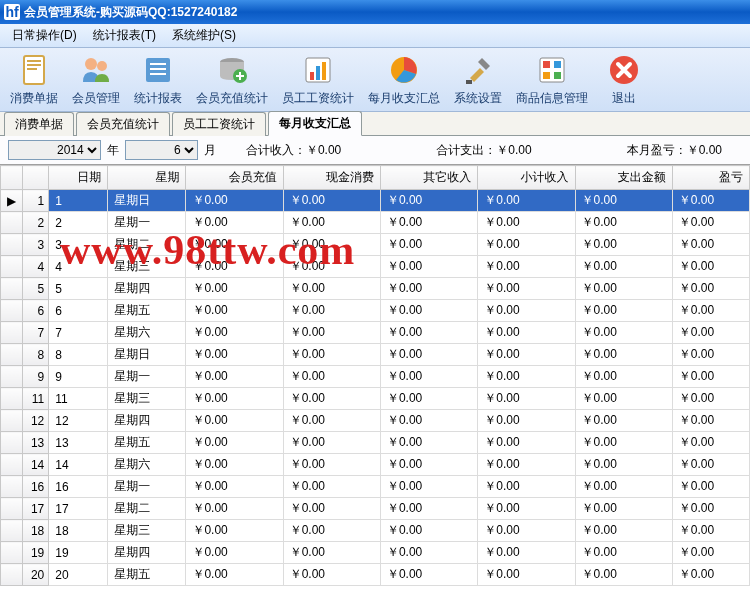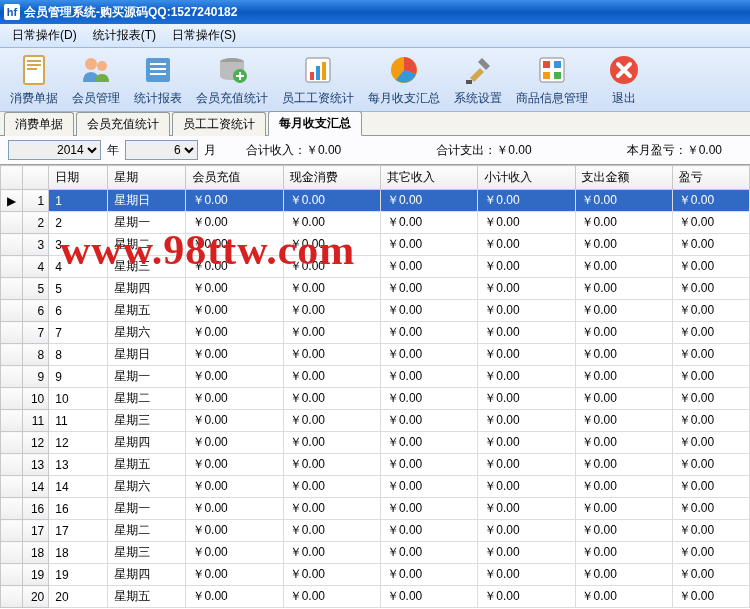--- a/index.html
+++ b/index.html
@@ -1,52 +1,52 @@
 <!DOCTYPE html>
 <html><head>
 <meta charset="utf-8">
 <style>
 * { box-sizing: border-box; margin: 0; padding: 0; }
 body { font-family: "Microsoft YaHei", SimSun, Arial, sans-serif; font-size: 12px; background: #ece9d8; overflow: hidden; width: 750px; height: 609px; position: relative; }
 .titlebar { background: linear-gradient(to bottom, #3b8ee8 0%, #0a5ac4 50%, #0a5ac4 50%, #1e6fd8 100%); height: 24px; display: flex; align-items: center; padding: 0 4px; color: #fff; font-weight: bold; font-size: 12px; }
-.titlebar-icon { width: 16px; height: 16px; background: #fff; color: #0a5ac4; font-size: 11px; display: flex; align-items: center; justify-content: center; margin-right: 4px; border-radius: 2px; font-weight: bold; }
+.titlebar-icon { width: 16px; height: 16px; background: #fff; color: #0a5ac4; font-size: 14px; display: flex; align-items: center; justify-content: center; margin-right: 4px; border-radius: 2px; font-weight: bold; }
 .menubar { background: linear-gradient(to bottom, #ebf3fe, #d5e6fb); height: 24px; display: flex; align-items: center; padding: 0 4px; border-bottom: 1px solid #a0b8d8; }
 .menu-item { padding: 2px 8px; cursor: pointer; }
 .toolbar { background: linear-gradient(to bottom, #e8f0fc, #cfe0f7); height: 64px; display: flex; align-items: center; padding: 0 4px; border-bottom: 1px solid #a0b8d8; gap: 2px; }
 .tool-btn { display: flex; flex-direction: column; align-items: center; justify-content: center; padding: 3px 6px; cursor: pointer; text-align: center; min-width: 56px; }
 .tool-icon { width: 36px; height: 36px; display: flex; align-items: center; justify-content: center; margin-bottom: 2px; }
 .tool-label { font-size: 12px; color: #1a3d6d; white-space: nowrap; }
 .tabs-row { background: #f4f3ee; height: 24px; display: flex; align-items: flex-end; padding: 0 4px; border-bottom: 1px solid #919b9c; }
 .tab { padding: 3px 10px; background: #f4f3ee; border: 1px solid #919b9c; border-bottom: none; margin-right: 2px; cursor: pointer; border-radius: 3px 3px 0 0; font-size: 12px; position: relative; top: 1px; }
 .tab.active { background: #fcfcfe; font-weight: bold; border-bottom: 1px solid #fcfcfe; z-index: 2; }
 .filter-row { background: #fcfcfe; height: 28px; display: flex; align-items: center; padding: 0 8px; gap: 6px; font-size: 12px; }
 .filter-row select { font-size: 12px; border: 1px solid #7f9db9; height: 20px; padding-left: 44px; }
 .summary { margin-left: auto; display: flex; gap: 95px; padding-right: 20px; }
 .grid-wrap { background: #fff; height: 445px; overflow: auto; border-top: 1px solid #a0a0a0; }
 table { border-collapse: collapse; width: 100%; font-size: 12px; }
-th { background: linear-gradient(to bottom, #fdfdfd, #eeeef0); border: 1px solid #c8c8c8; padding: 3px 6px; text-align: left; font-weight: normal; height: 20px; position: sticky; top: 0; }
+th { background: linear-gradient(to bottom, #fdfdfd, #eeeef0); border: 1px solid #c8c8c8; padding: 3px 6px; text-align: right; font-weight: normal; height: 20px; position: sticky; top: 0; }
 td { border: 1px solid #dcdcdc; padding: 2px 6px; height: 20px; }
 .rowhead { background: linear-gradient(to bottom, #fdfdfd, #eeeef0); border: 1px solid #c8c8c8; text-align: right; width: 26px; padding: 2px 4px; }
 .indicator { width: 18px; background: linear-gradient(to bottom, #fdfdfd, #eeeef0); border: 1px solid #c8c8c8; text-align: center; }
 tr.selected td { background: #316ac5; color: #fff; }
 tr.selected td.rowhead, tr.selected td.indicator { background: linear-gradient(to bottom, #fdfdfd, #eeeef0); color: #000; }
 .watermark { position: absolute; top: 226px; left: 60px; font-size: 42px; font-weight: bold; color: #d82020; font-family: "Times New Roman", serif; pointer-events: none; z-index: 10; letter-spacing: 1px; }
 </style>
 </head>
 <body>
 
 <div class="titlebar">
   <div class="titlebar-icon">hf</div>
   <span>会员管理系统-购买源码QQ:1527240182</span>
 </div>
 
 <div class="menubar" id="menubar">
     <div class="menu-item">日常操作(D)</div>
     <div class="menu-item">统计报表(T)</div>
-    <div class="menu-item">日常操作(S)</div>
+    <div class="menu-item">系统维护(S)</div>
   </div>
 
 <div class="toolbar" id="toolbar">
     <div class="tool-btn">
       <div class="tool-icon">
         <svg width="36" height="36" viewBox="0 0 36 36">
           <rect x="8" y="4" width="20" height="28" rx="2" fill="#fff" stroke="#d4a84a" stroke-width="2"></rect>
           <rect x="11" y="8" width="14" height="2" fill="#d4a84a"></rect>
           <rect x="11" y="12" width="14" height="2" fill="#d4a84a"></rect>
           <rect x="11" y="16" width="10" height="2" fill="#d4a84a"></rect>
@@ -280,32 +280,20 @@
           <td>星期一</td>
           <td>￥0.00</td>
           <td>￥0.00</td>
           <td>￥0.00</td>
           <td>￥0.00</td>
           <td>￥0.00</td>
           <td>￥0.00</td>
         </tr>
         <tr>
           <td class="indicator"></td>
-          <td class="rowhead">10</td>
-          <td>10</td>
-          <td>星期二</td>
-          <td>￥0.00</td>
-          <td>￥0.00</td>
-          <td>￥0.00</td>
-          <td>￥0.00</td>
-          <td>￥0.00</td>
-          <td>￥0.00</td>
-        </tr>
-        <tr>
-          <td class="indicator"></td>
           <td class="rowhead">11</td>
           <td>11</td>
           <td>星期三</td>
           <td>￥0.00</td>
           <td>￥0.00</td>
           <td>￥0.00</td>
           <td>￥0.00</td>
           <td>￥0.00</td>
           <td>￥0.00</td>
         </tr>

